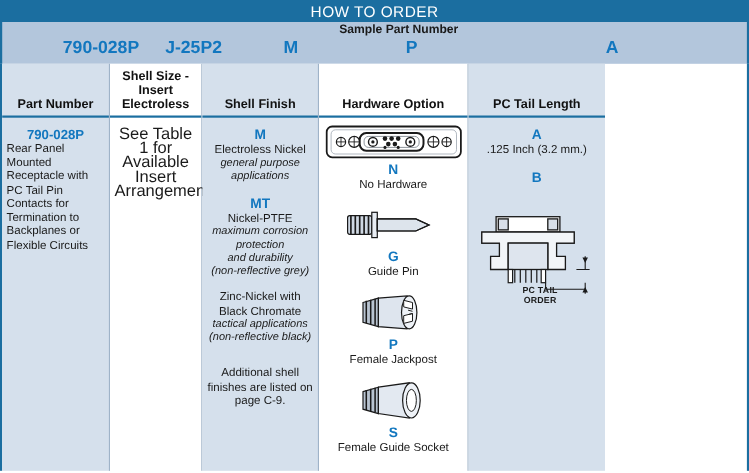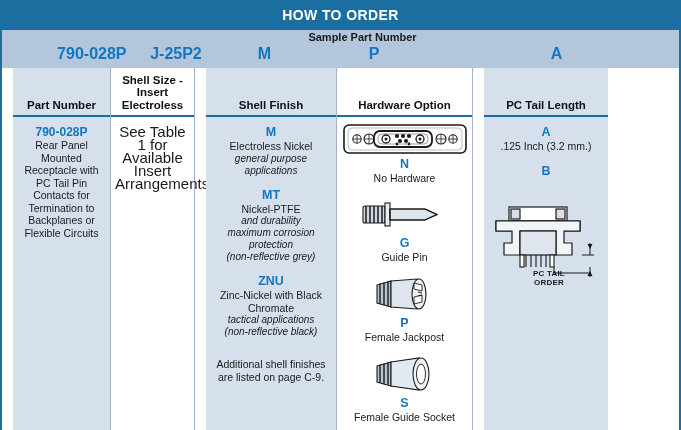--- a/index.html
+++ b/index.html
@@ -6,64 +6,64 @@
   body{
     width:681px;height:430px;overflow:hidden;
     background:#ffffff;
     font-family:"Liberation Sans",sans-serif;
     -webkit-font-smoothing:antialiased;
   }
   .sheet{position:relative;width:681px;height:430px;box-sizing:border-box;}
 
   
   .banner{
-    height:30px;background:#1b6ea0;color:#ffffff;
+    height:20px;background:#1b6ea0;color:#ffffff;
     display:flex;align-items:center;justify-content:center;
-    font-size:14px;font-weight:bold;letter-spacing:.4px;
+    font-size:14px;font-weight:normal;letter-spacing:.4px;
   }
 
   
   .spn-band{
     background:#b3c6dc;border-left:2px solid #1b6ea0;border-right:2px solid #1b6ea0;
     height:38px;position:relative;padding-left:44px;
   }
   .spn-title{
     text-align:center;font-size:11px;font-weight:bold;color:#1a1a1a;
     padding-top:1px;line-height:12px;
   }
   .spn-codes{display:flex;margin-top:1px;}
   .spn-codes > div{
     text-align:center;font-size:16px;font-weight:bold;color:#1277bf;
     line-height:19px;
   }
 
   
   .grid{display:flex;border-left:2px solid #1b6ea0;border-right:2px solid #1b6ea0;}
   .col{box-sizing:border-box;position:relative;}
-  .col.shade{background:#d5e0ec;margin-left:11px;}
+  .col.shade{background:#d5e0ec;}
   .col.plain{background:#ffffff;}
   .vline{border-right:1px solid #9fb3c8;}
 
   .hdr{
     height:49px;display:flex;align-items:flex-end;justify-content:center;
     padding-bottom:4px;box-sizing:border-box;
     border-bottom:2px solid #1b6ea0;
   }
   .hdr span{
     display:block;text-align:center;font-size:11.5px;font-weight:bold;
     color:#111111;line-height:12.5px;
   }
   .body-cell{padding:8px 4px 0;box-sizing:border-box;height:321px;}
 
   .code{color:#1277bf;font-weight:bold;font-size:12.5px;text-align:center;line-height:15px;}
   .txt{font-size:10.5px;color:#1a1a1a;text-align:center;line-height:12.5px;}
   .ital{font-size:10px;color:#1a1a1a;text-align:center;line-height:12px;font-style:italic;}
   .blk{margin-bottom:11px;}
   .p1title{color:#1277bf;font-weight:bold;font-size:12px;text-align:center;line-height:14px;}
-  .p1body{font-size:10.5px;color:#1a1a1a;text-align:center;line-height:12.5px;}
+  .p1body{font-size:10.5px;color:#1a1a1a;line-height:12.5px;}
   .c2txt{font-size:15px;color:#1a1a1a;text-align:center;line-height:13px;}
 
   .hw{display:flex;flex-direction:column;align-items:center;}
   .hw-cap{margin-top:1px;}
   .hw-img{display:block;}
   .pcfig{display:flex;justify-content:center;margin-top:20px;}
   .pctl{margin-top:6px;}
 </style>
 </head>
 <body>
@@ -101,42 +101,41 @@
           <span style="display:block">Shell Size -</span>
           <span style="display:block">Insert</span>
           <span style="display:block">Electroless</span>
         </span>
       </div>
       <div class="body-cell">
         <div class="c2txt">See Table 1 for Available Insert Arrangements</div>
       </div>
     </div>
 
-    <div class="col shade vline" style="width:131px">
+    <div class="col shade vline" style="width:106px">
       <div class="hdr">
         <span>Shell Finish</span>
       </div>
       <div class="body-cell">
 
         <div class="blk">
           <div class="code">M</div>
           <div class="txt">Electroless Nickel</div>
           <div class="ital">general purpose applications</div>
         </div>
 
         <div class="blk">
           <div class="code">MT</div>
           <div class="txt">Nickel-PTFE</div>
+          <div class="ital">maximum corrosion protection</div>
           <div class="ital">and durability</div>
-          <div class="ital">maximum corrosion protection</div>
           <div class="ital">(non-reflective grey)</div>
         </div>
 
         <div class="blk">
-          <div class="code">ZNU</div>
           <div class="txt">Zinc-Nickel with Black Chromate</div>
           <div class="ital">tactical applications</div>
           <div class="ital">(non-reflective black)</div>
         </div>
 
         <div class="txt" style="margin-top:20px">Additional shell finishes are listed on page C-9.</div>
       </div>
     </div>
 
     <div class="col plain vline" style="width:136px">

